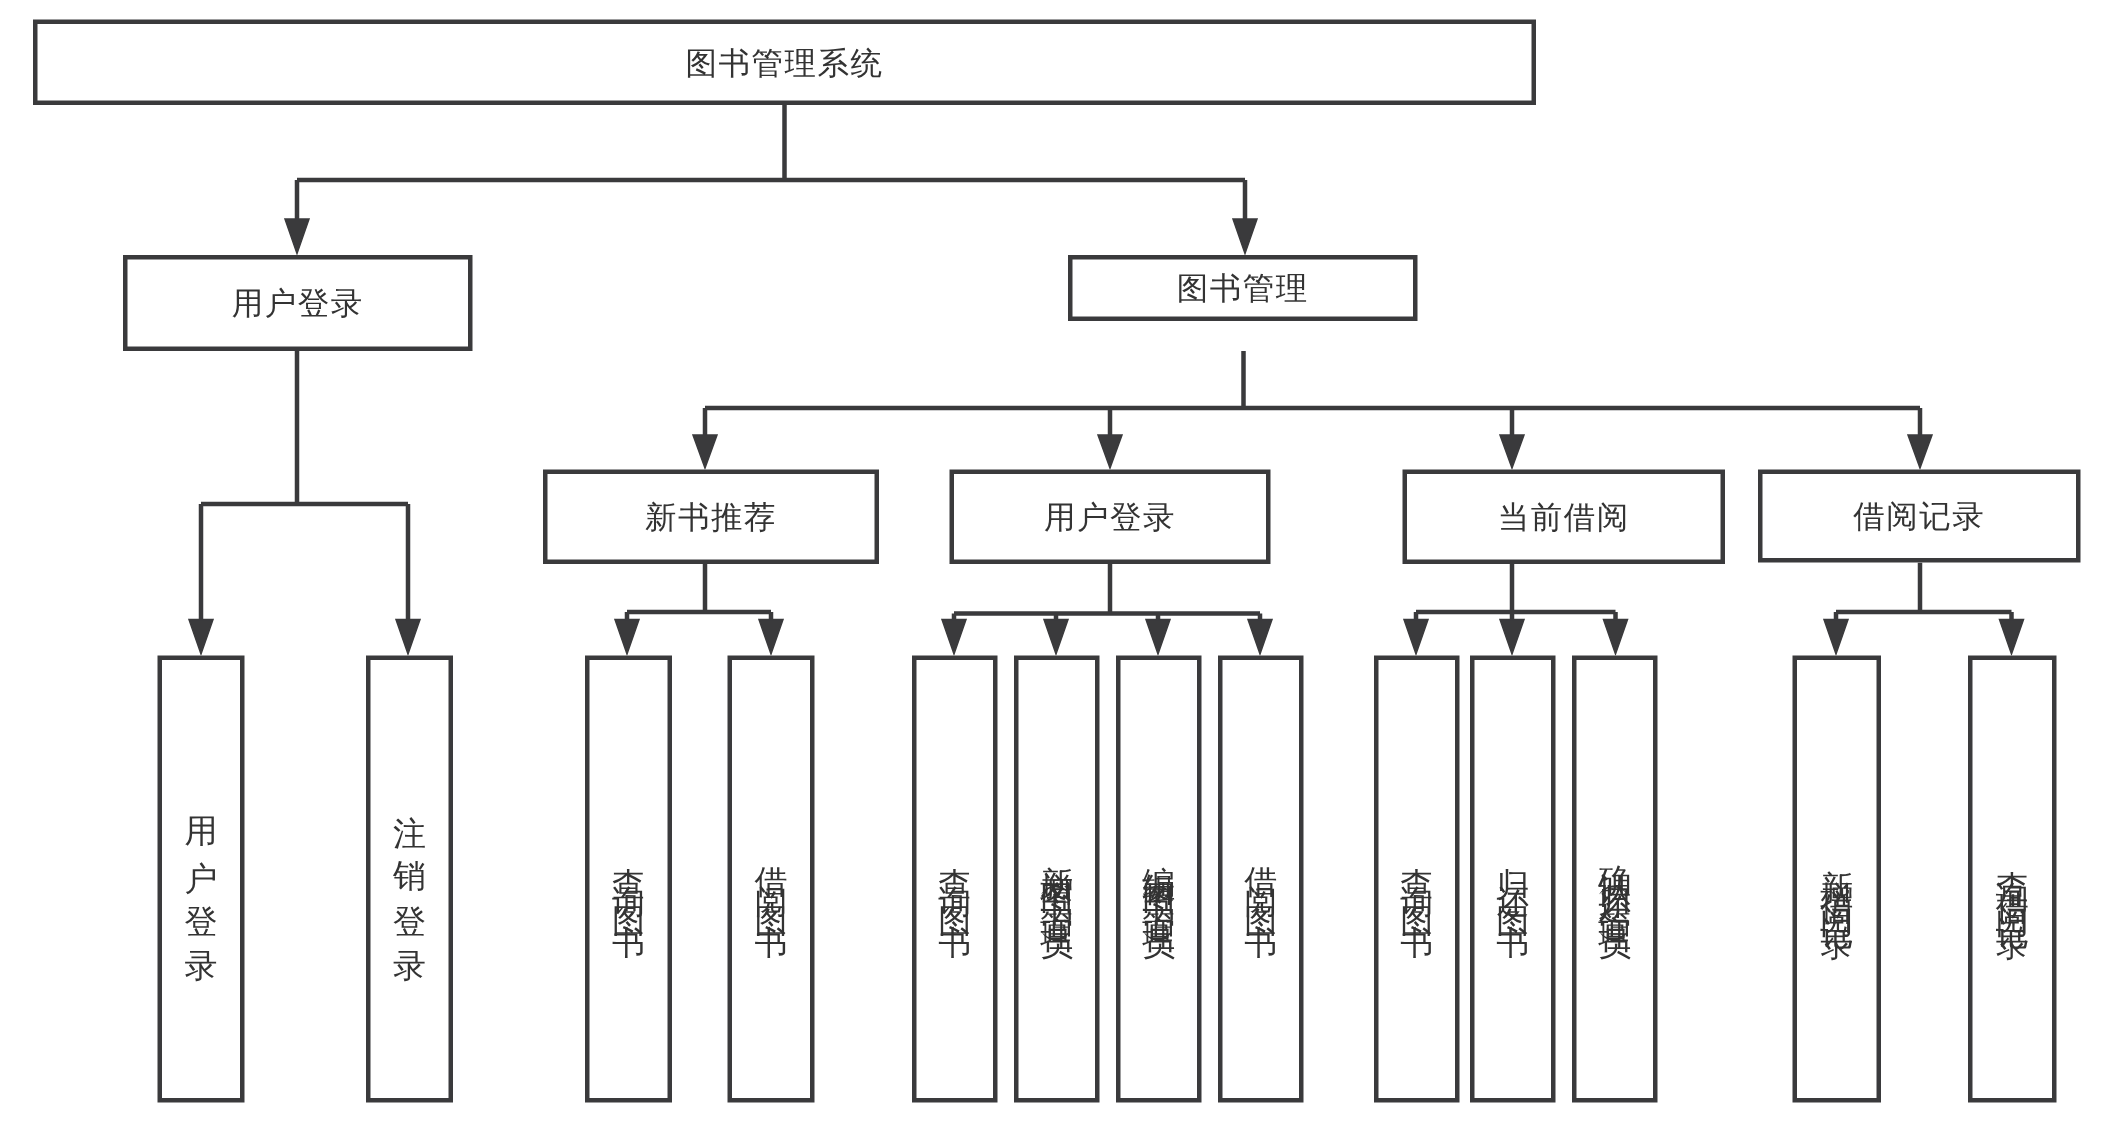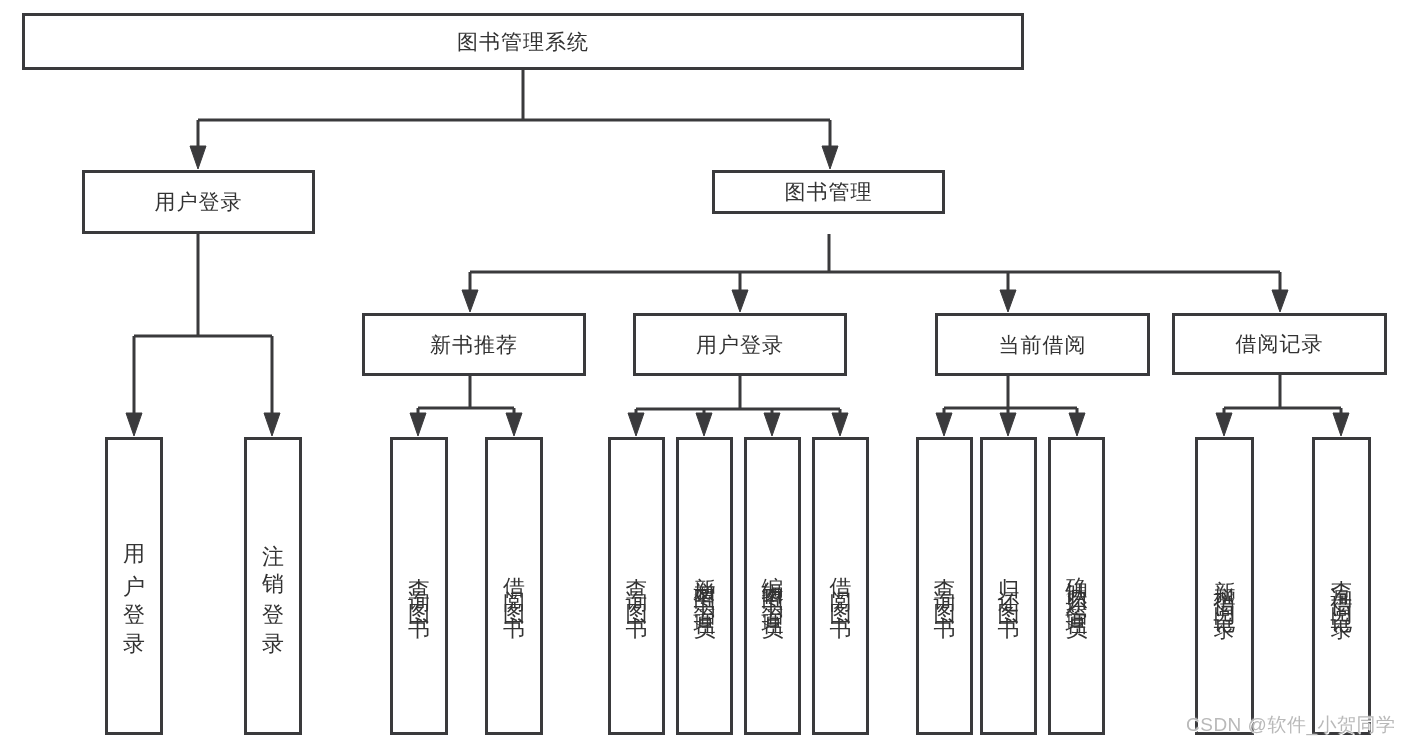--- a/index.html
+++ b/index.html
@@ -131,15 +131,14 @@
     <span>确认归还（管理员）</span>
   </div>
 
   <div class="node leaf ls-mid6" style="left:1195px;top:437px;width:59px;height:298px;">
     <span>新增借阅记录</span>
   </div>
   <div class="node leaf ls-mid6" style="left:1312px;top:437px;width:59px;height:298px;">
     <span>查询借阅记录</span>
   </div>
 
-  <div class="watermark">CSDN @软件_小贺同学</div>
 
 </div>
 
 </body></html>

